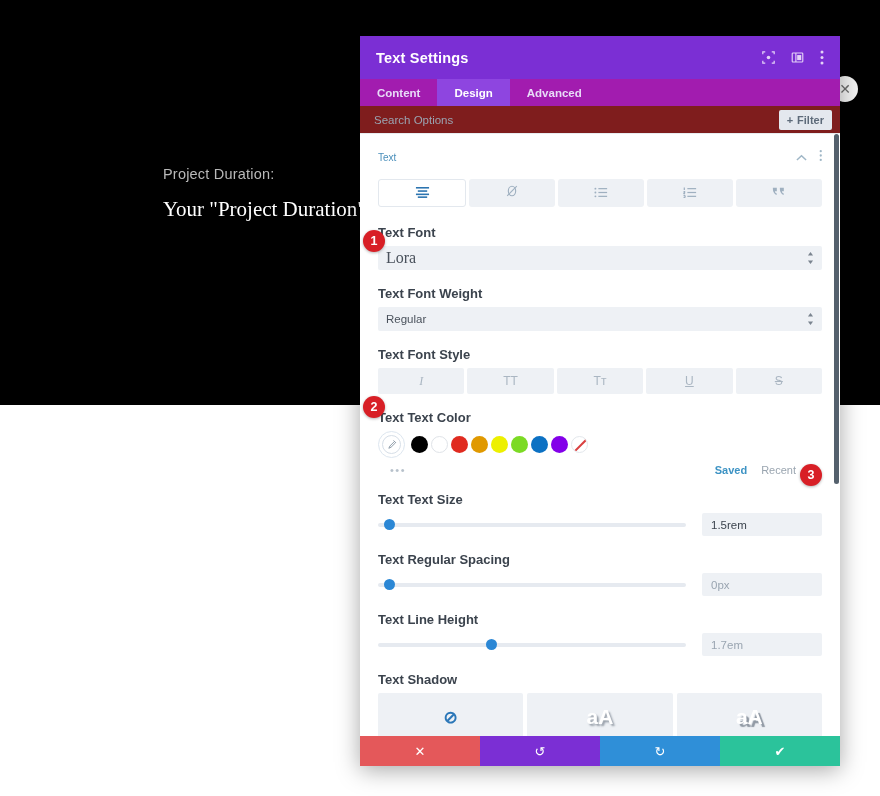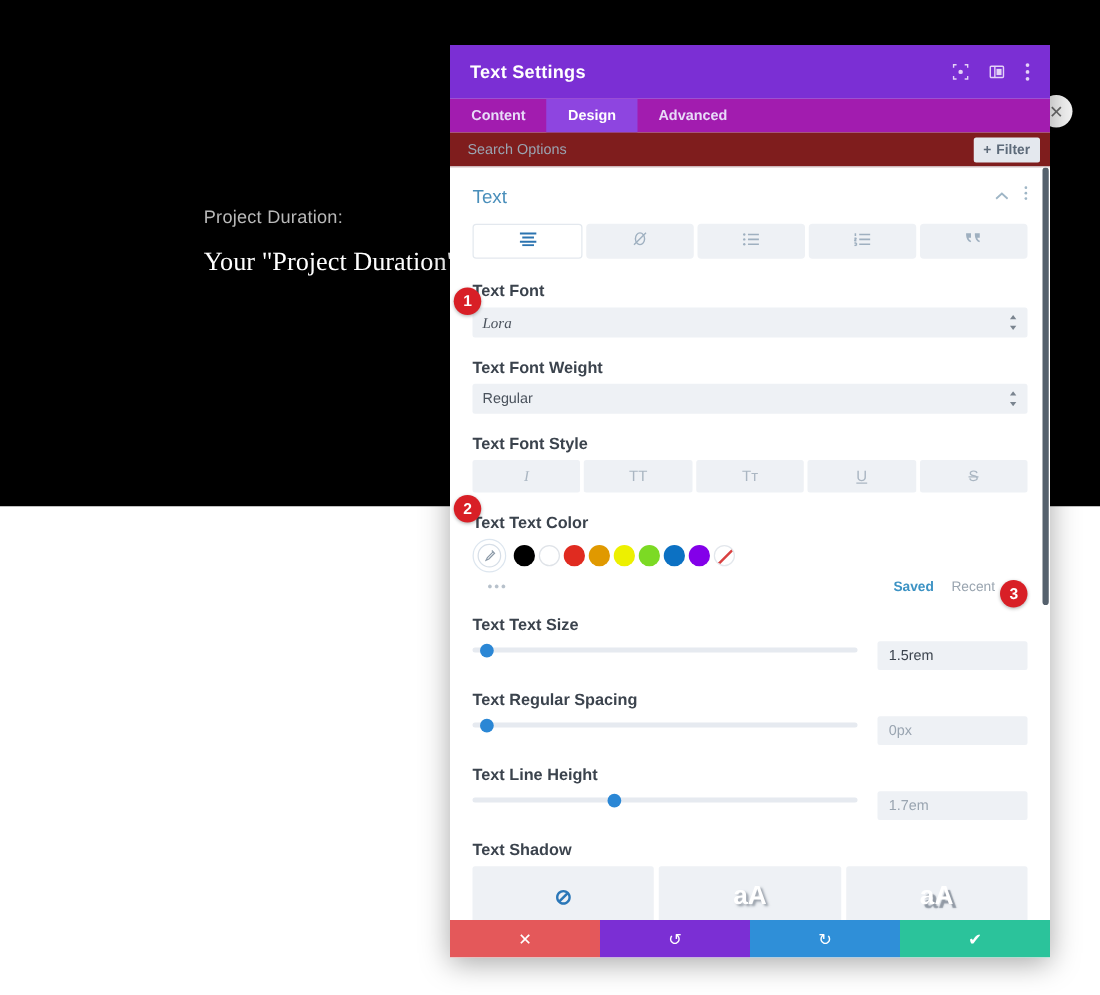--- a/index.html
+++ b/index.html
@@ -94,21 +94,21 @@
     background:#ffffff;
   }
   .scroll-thumb {
     position:absolute; right:1px; top:0px; width:5px; height:350px;
     background:#55616d; border-radius:3px;
   }
 
   .section-head {
     display:flex; align-items:center; margin-top:14px; margin-bottom:13px;
   }
-  .section-title { color:#4a8fbb; font-size:15px; }
+  .section-title { color:#4a8fbb; font-size:10px; }
   .section-actions { margin-left:auto; display:flex; align-items:center; gap:12px; color:#9fb6c6; }
 
   
   .segmented {
     display:flex; gap:3px; background:transparent; margin-bottom:18px;
   }
   .seg {
     flex:1; height:28px; background:#eef1f5; border-radius:3px;
     display:flex; align-items:center; justify-content:center;
     color:#9fb0c0;
@@ -121,21 +121,21 @@
     font-size:13px; color:#3b434d; font-weight:bold; margin-bottom:6px;
   }
   .field-block { margin-bottom:16px; }
 
   .select-box {
     height:24px; background:#eef1f5; border-radius:2px;
     display:flex; align-items:center; padding:0 8px;
     font-size:11.5px; color:#4a525c;
   }
   .select-box .val { flex:1; }
-  .select-box.serif .val { font-family:"Liberation Serif", serif; font-size:12px;font-style:italic; }
+  .select-box.serif .val { font-family:"Liberation Serif", serif; font-size:16px; }
   .spin { color:#7a848f; font-size:9px; line-height:8px; text-align:center; }
 
   .style-row { display:flex; gap:3px; }
   .style-btn {
     flex:1; height:26px; background:#eef1f5; border-radius:2px;
     display:flex; align-items:center; justify-content:center;
     color:#aab6c2; font-size:12px;
   }
 
   
@@ -161,21 +161,21 @@
   }
   .color-sub {
     display:flex; align-items:center; margin-top:6px; margin-bottom:4px;
     font-size:11px;
   }
   .dots3 { color:#b7c1cb; letter-spacing:1.5px; margin-left:12px; }
   .saved { color:#3d93c4; font-weight:bold; margin-left:auto; }
   .recent { color:#9aa5b0; margin-left:14px; margin-right:26px; }
 
   
-  .slider-row { display:flex; align-items:flex-start; gap:16px; margin-top:4px; }
+  .slider-row { display:flex; align-items:center; gap:16px; margin-top:4px; }
   .slider { flex:1; position:relative; height:14px; display:flex; align-items:center; }
   .slider-track { width:100%; height:4px; background:#e6eaf0; border-radius:2px; }
   .slider-knob {
     position:absolute; width:11px; height:11px; border-radius:50%;
     background:#2b87d5; top:1.5px;
   }
   .slider-value {
     width:120px; height:23px; background:#eef1f5; border-radius:2px;
     display:flex; align-items:center; padding:0 9px;
     font-size:11.5px;

